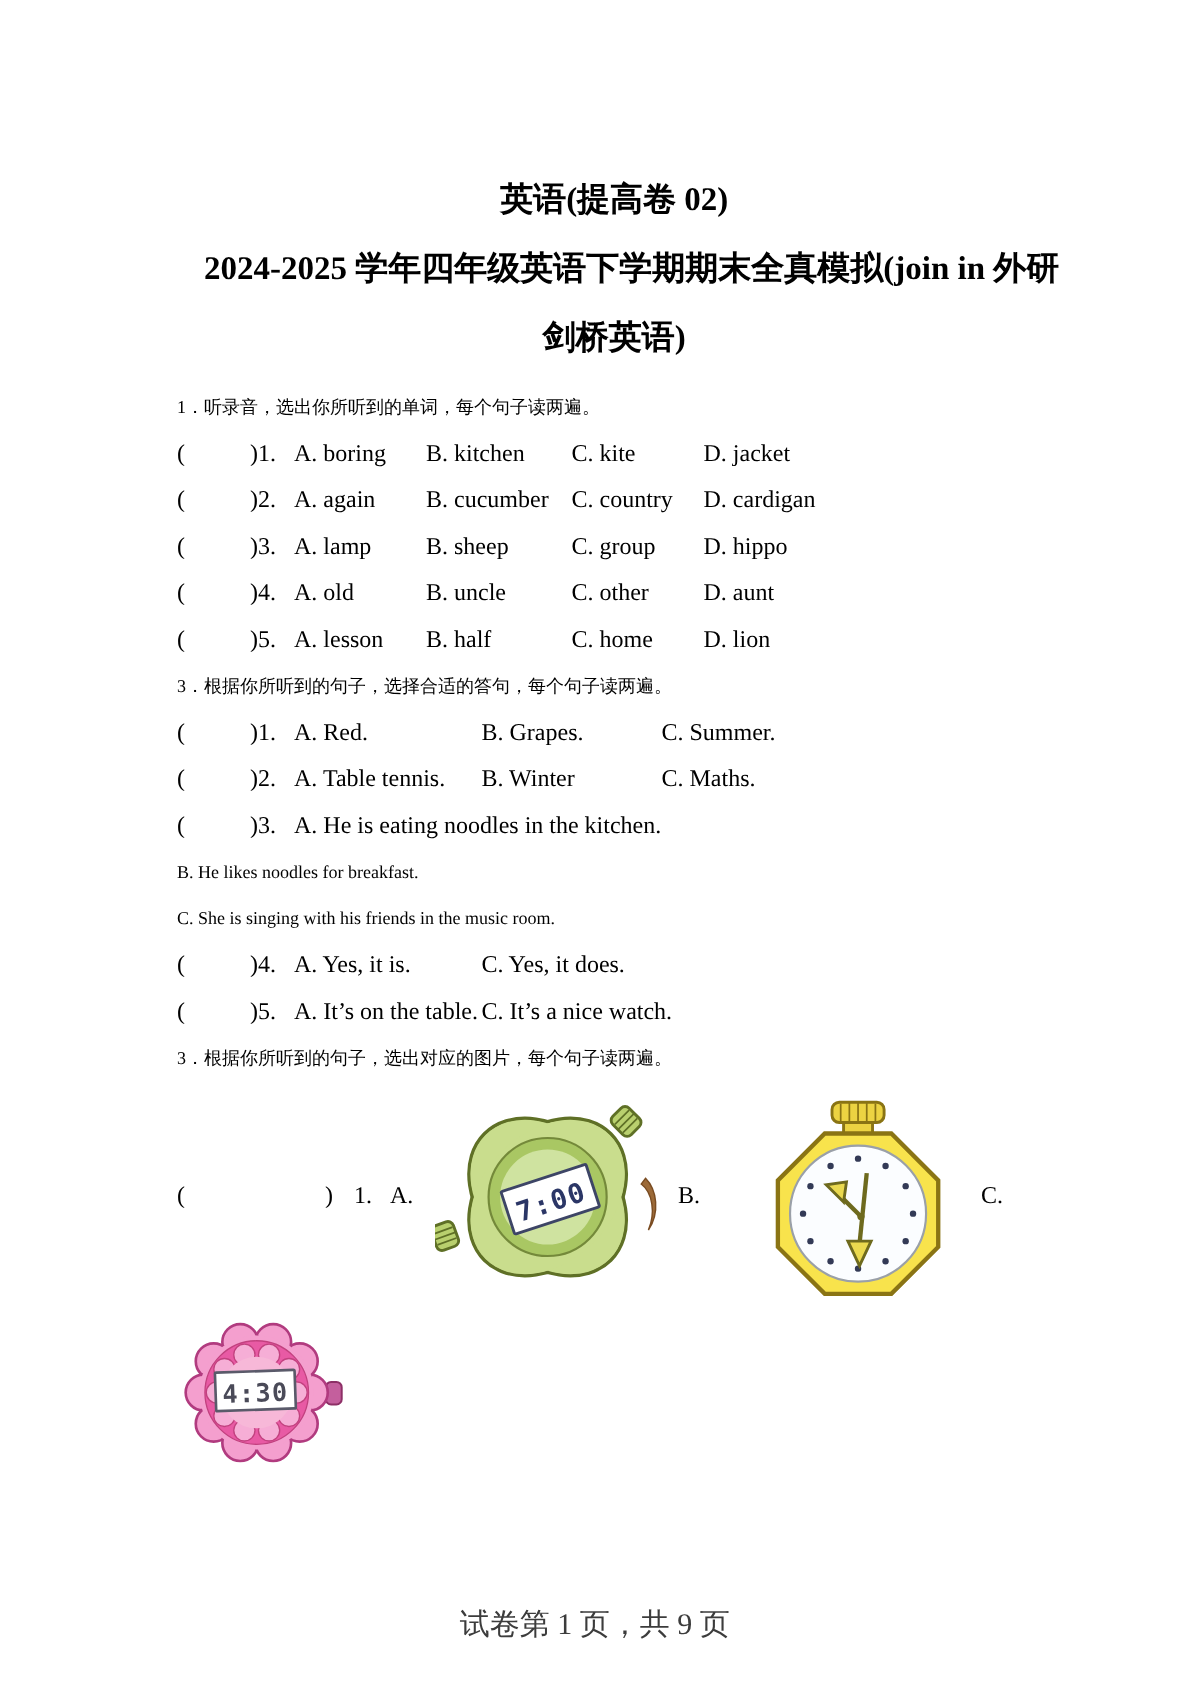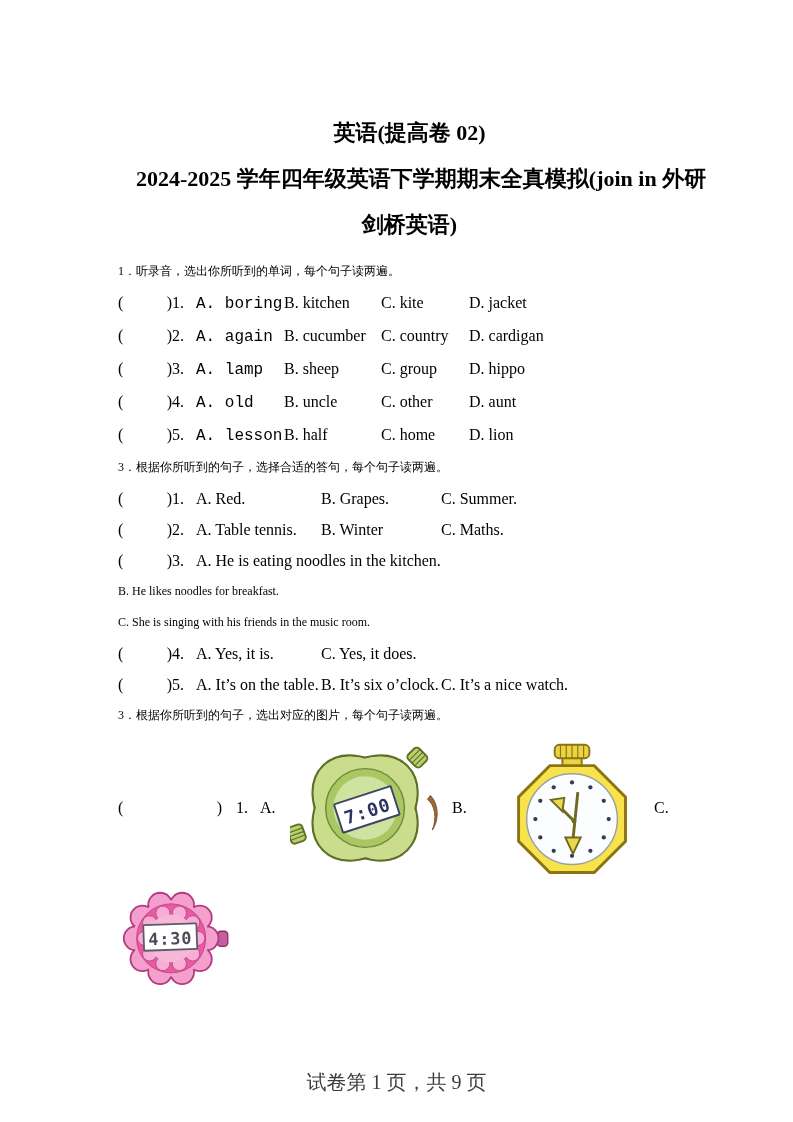--- a/index.html
+++ b/index.html
@@ -20,21 +20,21 @@
   .title-line { font-size:22px; line-height:46px; white-space:nowrap;margin-left:18px; }
   .body-text { margin-top:8px; }
   .line { font-size:12px; line-height:31px; white-space:nowrap; }
   .row { display:flex; align-items:baseline; font-size:16px; line-height:31px; white-space:pre; }
   .paren {
     display:inline-flex; justify-content:space-between;
     width:54px; flex:0 0 54px;
   }
   .num { flex:0 0 24px; }
   .opt { display:inline-block; }
-  .s1 .opt-a { flex:0 0 88px;font-family:Liberation Mono, monospace; }
+  .s1 .opt-a { flex:0 0 88px; }
   .s1 .opt-b { flex:0 0 97px; }
   .s1 .opt-c { flex:0 0 88px; }
   .s2 .opt-a { flex:0 0 125px; }
   .s2 .opt-b { flex:0 0 120px; }
   .img-row {
     display:flex; align-items:center;
     height:150px; margin-top:2px;
     font-size:16px;
   }
   .img-row .paren-wide {
@@ -142,21 +142,20 @@
     <div class="row s2">
       <span class="paren"><span>(</span><span>)</span></span>
       <span class="num">4.</span>
       <span class="opt opt-a">A. Yes, it is.</span>
       <span class="opt">C. Yes, it does.</span>
     </div>
     <div class="row s2">
       <span class="paren"><span>(</span><span>)</span></span>
       <span class="num">5.</span>
       <span class="opt opt-a">A. It’s on the table.</span>
-      <span class="opt opt-b">B. It’s six o’clock.</span>
       <span class="opt">C. It’s a nice watch.</span>
     </div>
 
     <div class="line">3．根据你所听到的句子，选出对应的图片，每个句子读两遍。</div>
 
     <div class="img-row">
       <span class="paren-wide">
           <span>(</span>
           <span>)</span>
         </span>

